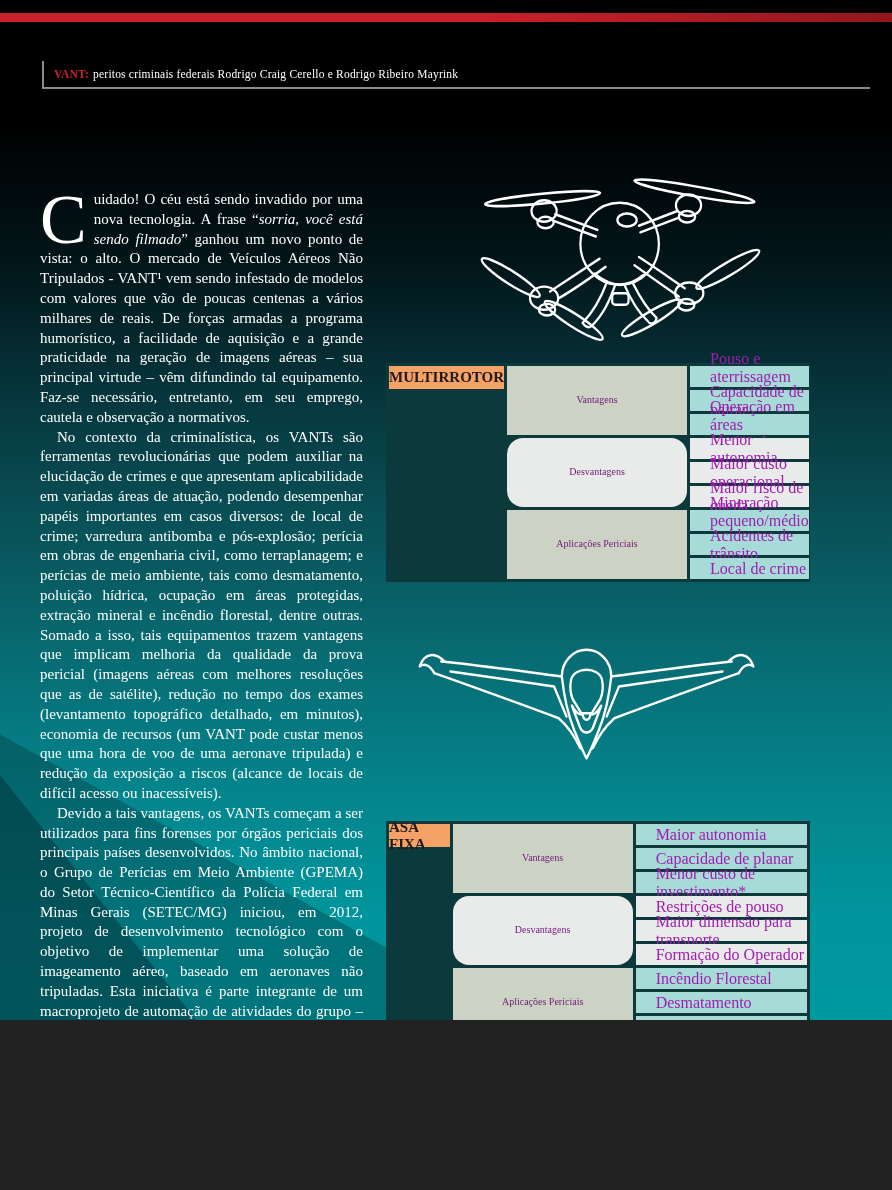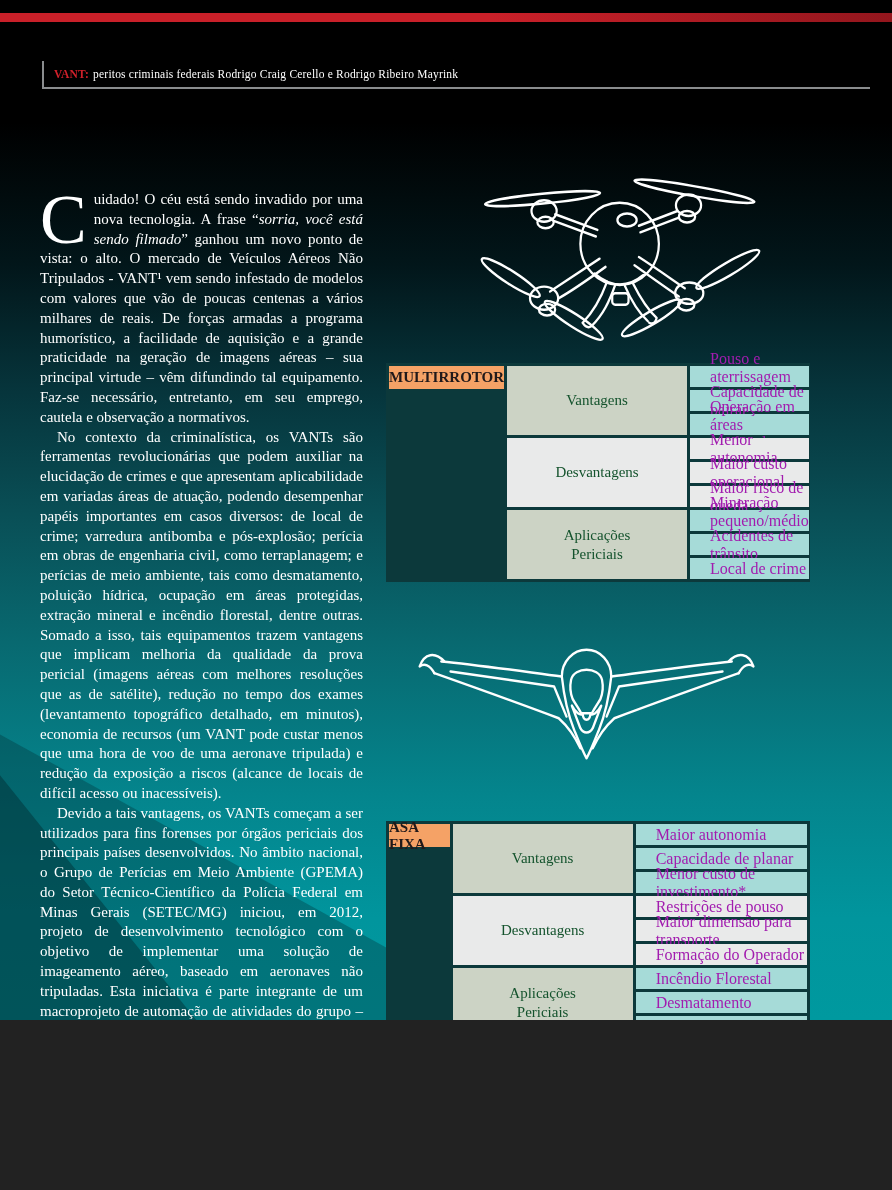--- a/index.html
+++ b/index.html
@@ -39,26 +39,26 @@
 
   
   .vtable{position:absolute;left:386px;width:424px;background:#0c393b;
     padding:3px;box-sizing:border-box;display:flex;flex-direction:row;gap:3px;}
   #table-0{top:363px;}
   #table-1{top:821px;}
   .vt-head{height:23px;background:#f5a266;display:flex;align-items:center;justify-content:center;
     font-weight:bold;font-size:15px;color:#20191a;}
   .vt-group{display:flex;gap:3px;}
   .vt-label{width:180px;flex:none;display:flex;align-items:center;justify-content:center;
-    text-align:center;font-size:15px;color:#14532d;padding:0 32px;box-sizing:border-box;line-height:1.25;}
+    text-align:center;font-size:10px;color:#701a75;padding:0 32px;box-sizing:border-box;line-height:1.25;}
   .vt-items{flex:1;display:flex;flex-direction:column;gap:3px;}
   .vt-item{height:21px;display:flex;align-items:center;padding-left:20px;
     font-size:16px;color:#a21caf;font-weight:500;}
   .lab-sage{background:#ccd3c5;}
-  .lab-gray{background:#e9eaea;}
+  .lab-gray{background:#e9eaea;border-radius:16px;}
   .it-teal{background:#a6dbd8;}
   .it-gray{background:#e9eaea;}
 
   .footnote{position:absolute;left:40px;top:1088px;width:822px;color:#fff;
     font-size:11.5px;line-height:1.45;}
 
   .footer-stripe{position:absolute;left:681px;top:1141px;width:211px;height:6px;background:#54565a;}
   .footer-bar{position:absolute;left:681px;top:1149px;width:211px;height:41px;background:#97999c;
     display:flex;align-items:center;gap:16px;box-sizing:border-box;}
   .footer-title{color:#fff;font-weight:bold;font-size:15.5px;letter-spacing:.2px;}

